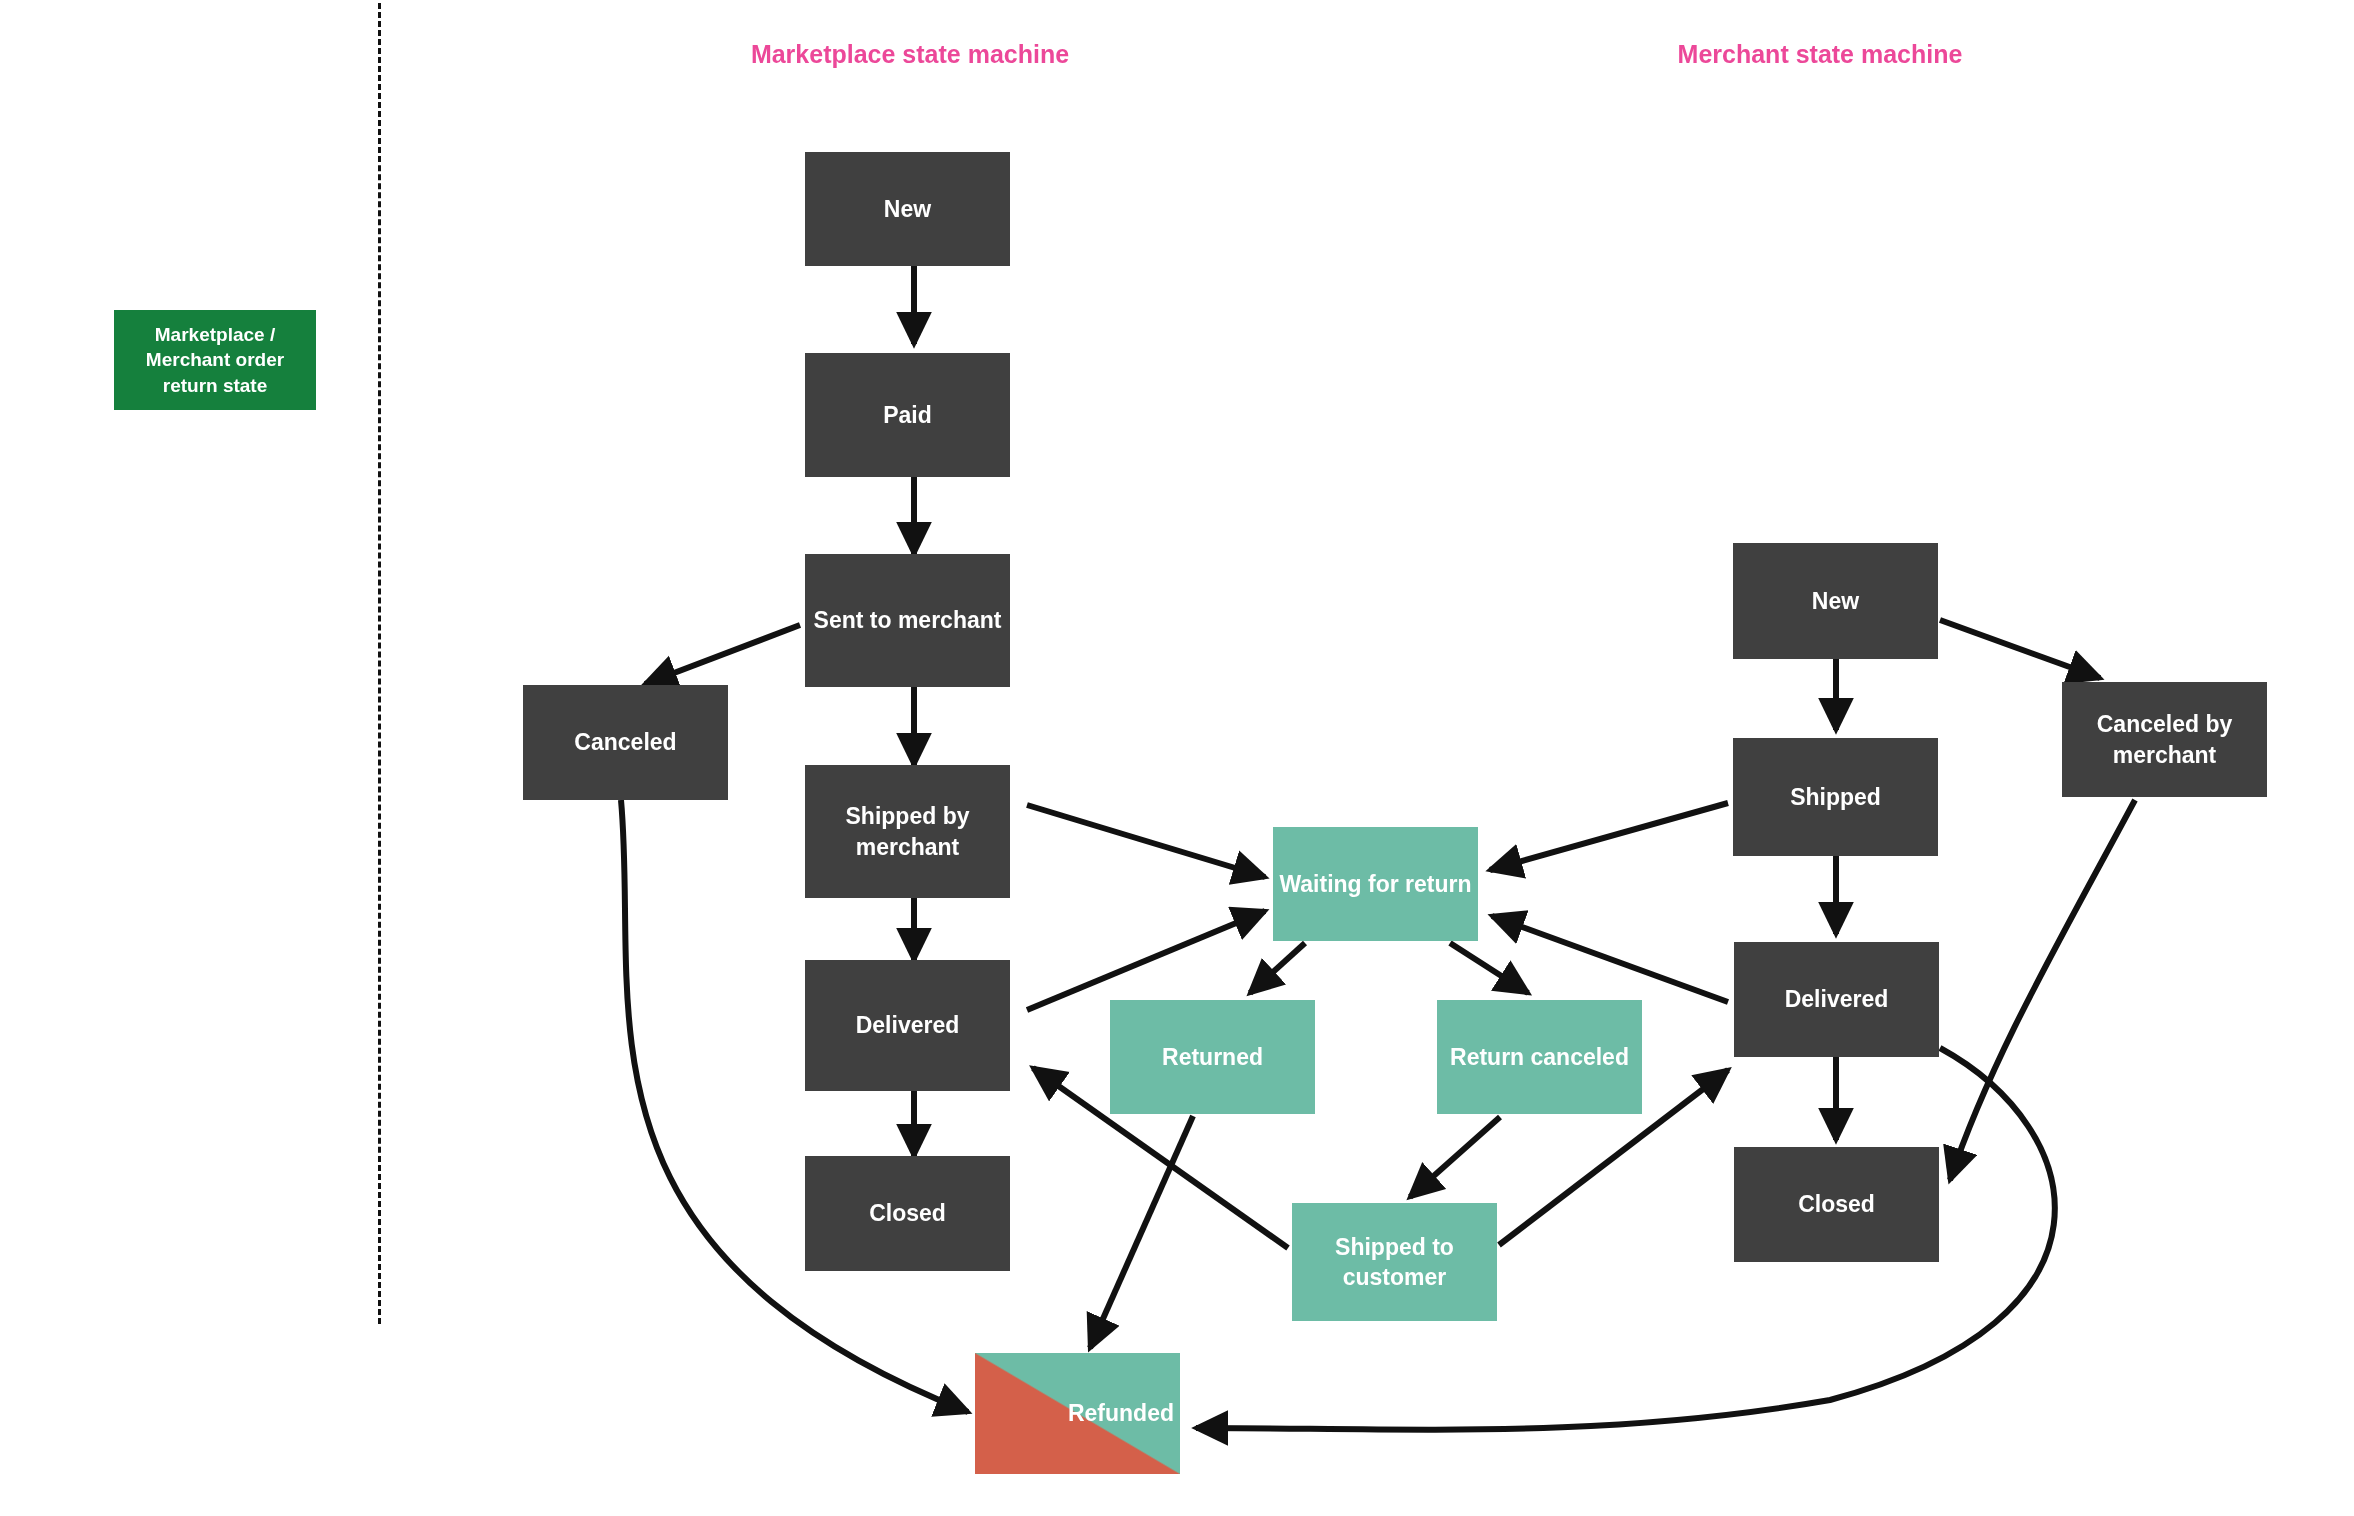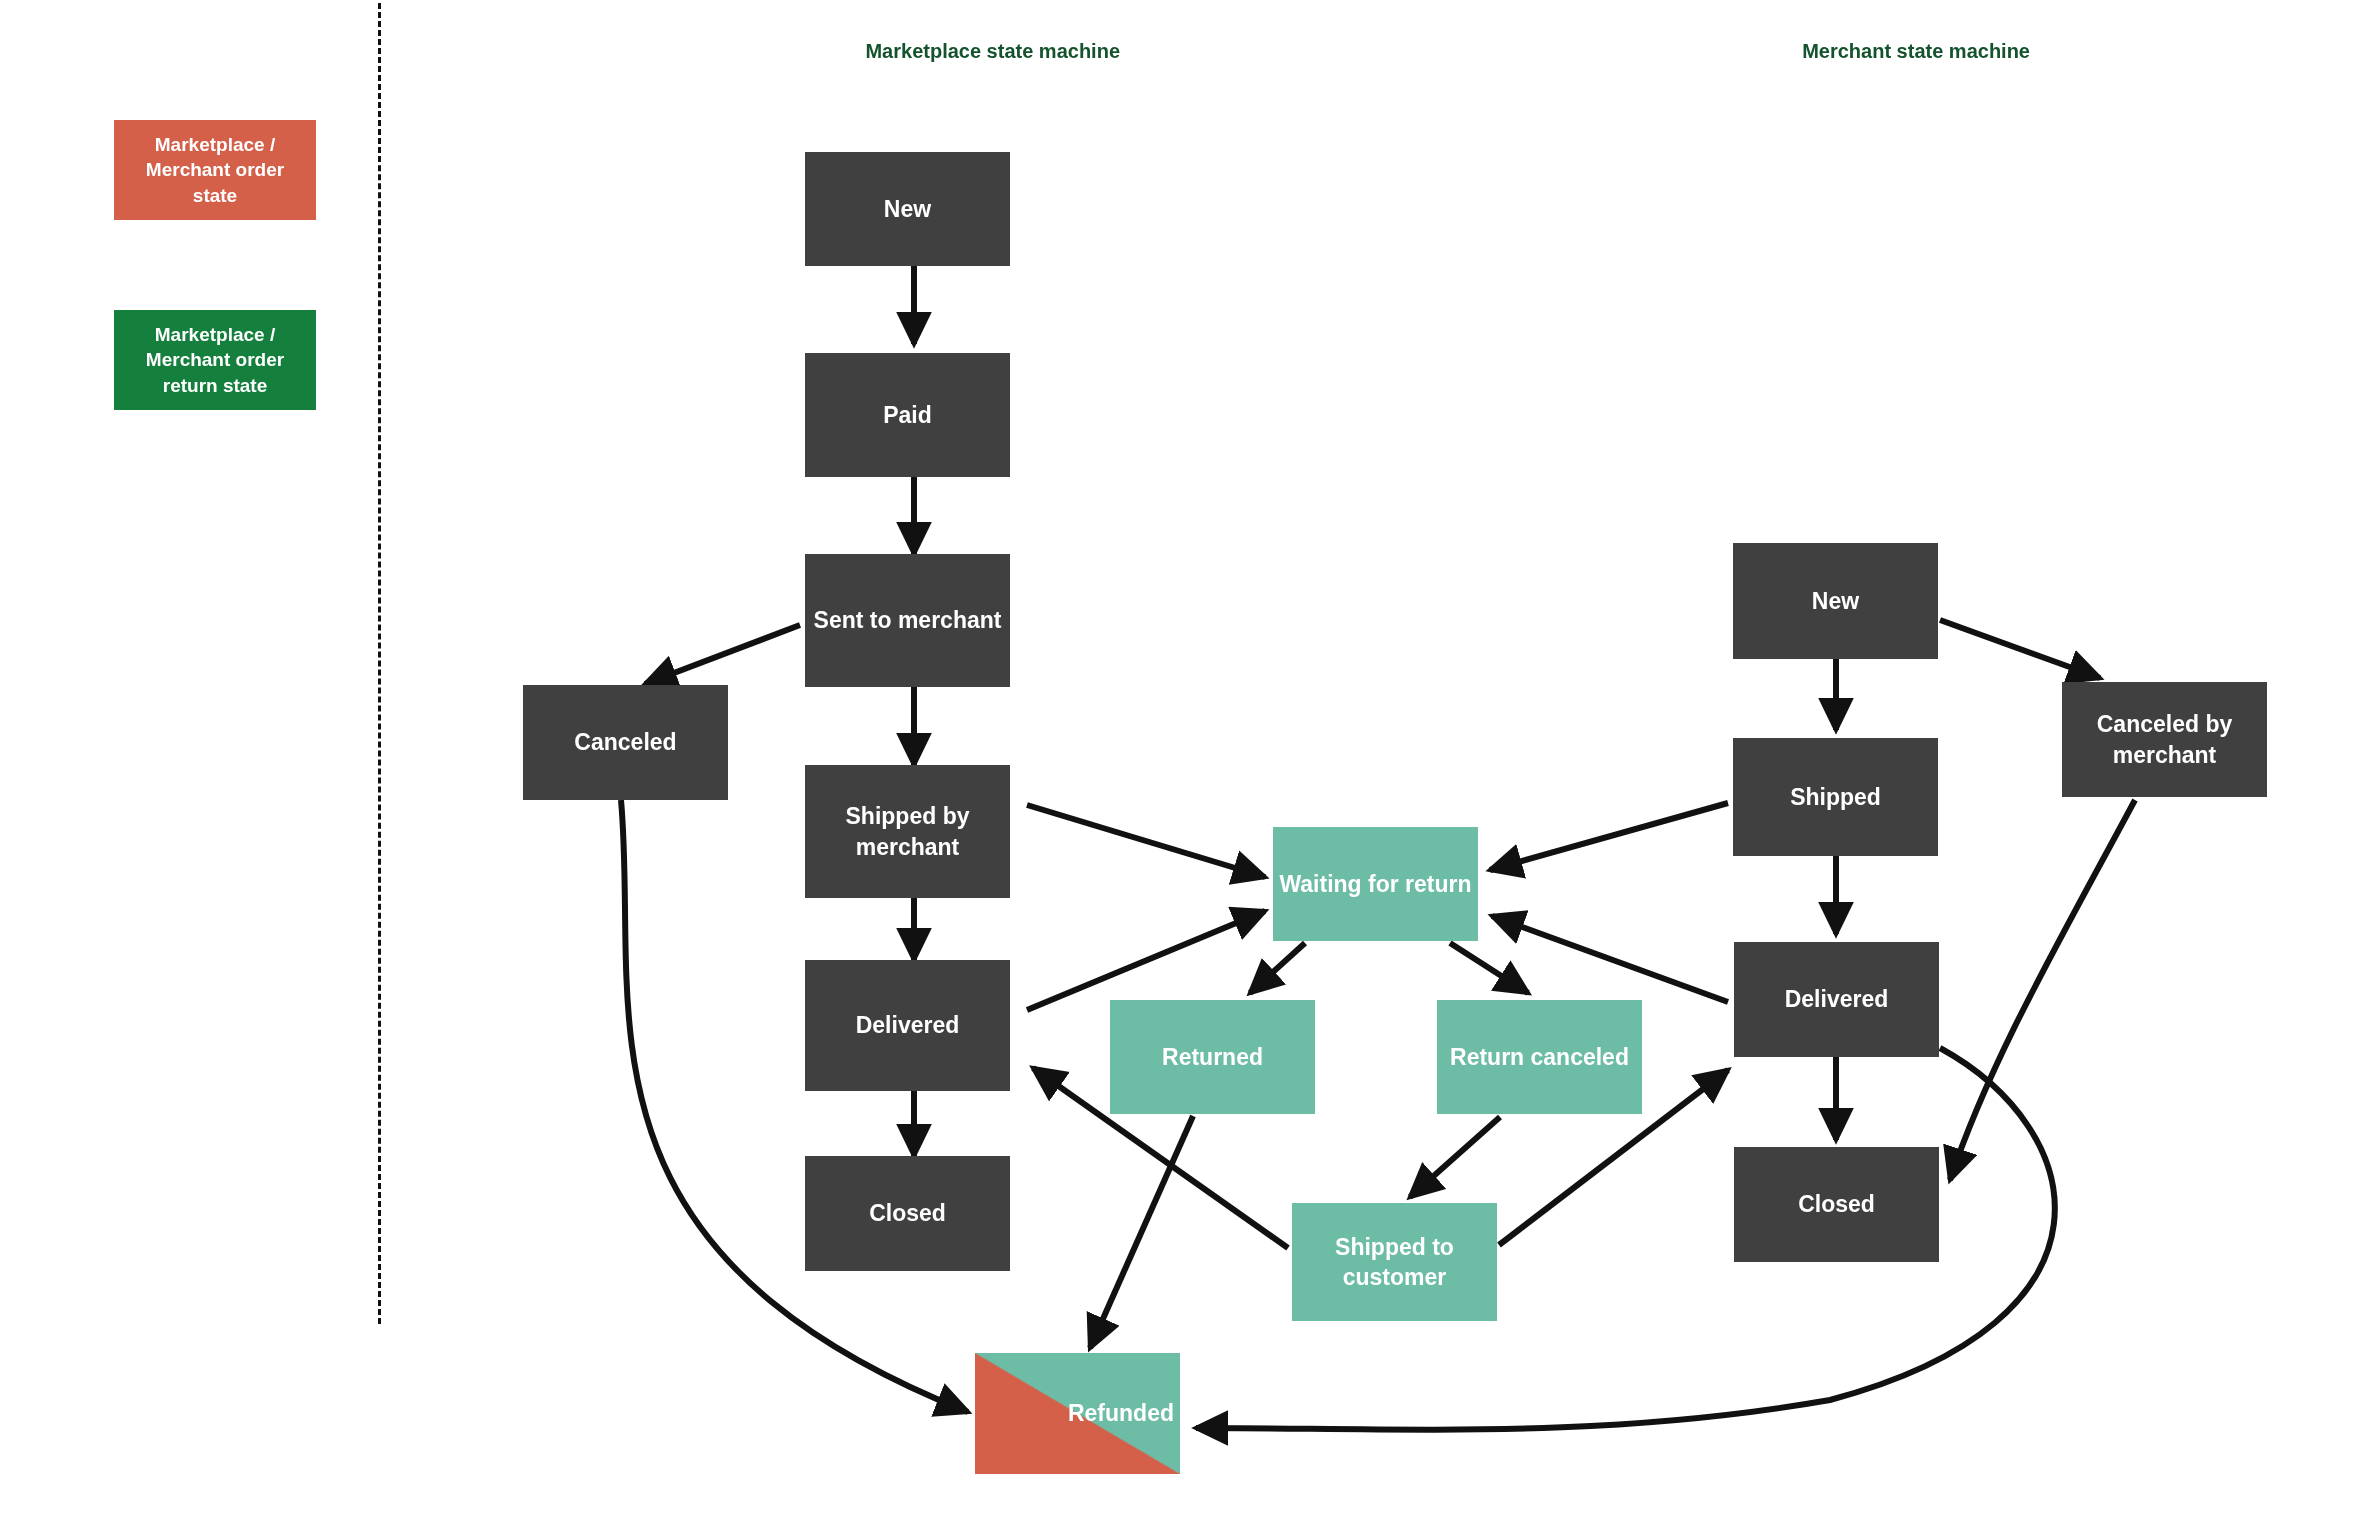--- a/index.html
+++ b/index.html
@@ -48,24 +48,24 @@
     left: 0; top: 0; right: 0; bottom: 0;
     background: linear-gradient(to bottom left, #6dbca6 0%, #6dbca6 49.6%, #d4604a 50.4%, #d4604a 100%);
   }
   .node-split .node-text {
     position: relative;
     z-index: 2;
   }
   .col-title {
     position: absolute;
     font-weight: bold;
-    font-size: 20px;
-    color: #14532d;
+    font-size: 25px;
+    color: #ec4899;
     white-space: nowrap;
-    text-align: right;
+    text-align: center;
   }
   .legend-box {
     position: absolute;
     display: flex;
     align-items: center;
     justify-content: center;
     text-align: center;
     color: #ffffff;
     font-weight: bold;
     font-size: 19px;
@@ -78,23 +78,20 @@
     border-left: 3px dashed #111111;
   }
 </style>
 </head>
 <body>
 
 <div id="canvas">
 
   <div class="divider" style="left:378px; top:-6px; height:1330px;"></div>
 
-  <div class="legend-box" style="left:114px; top:120px; width:202px; height:100px; background:#d4604a;">
-    <span>Marketplace / Merchant order state</span>
-  </div>
   <div class="legend-box" style="left:114px; top:310px; width:202px; height:100px; background:#15803d;">
     <span>Marketplace / Merchant order return state</span>
   </div>
 
   <div class="col-title" style="left:700px; top:40px; width:420px;">Marketplace state machine</div>
   <div class="col-title" style="left:1610px; top:40px; width:420px;">Merchant state machine</div>
 
   <svg id="edges" viewBox="0 0 2354 1516" xmlns="http://www.w3.org/2000/svg">
     <defs>
       <marker id="ah" markerWidth="7" markerHeight="7" refX="5.4" refY="3" orient="auto" markerUnits="strokeWidth">

